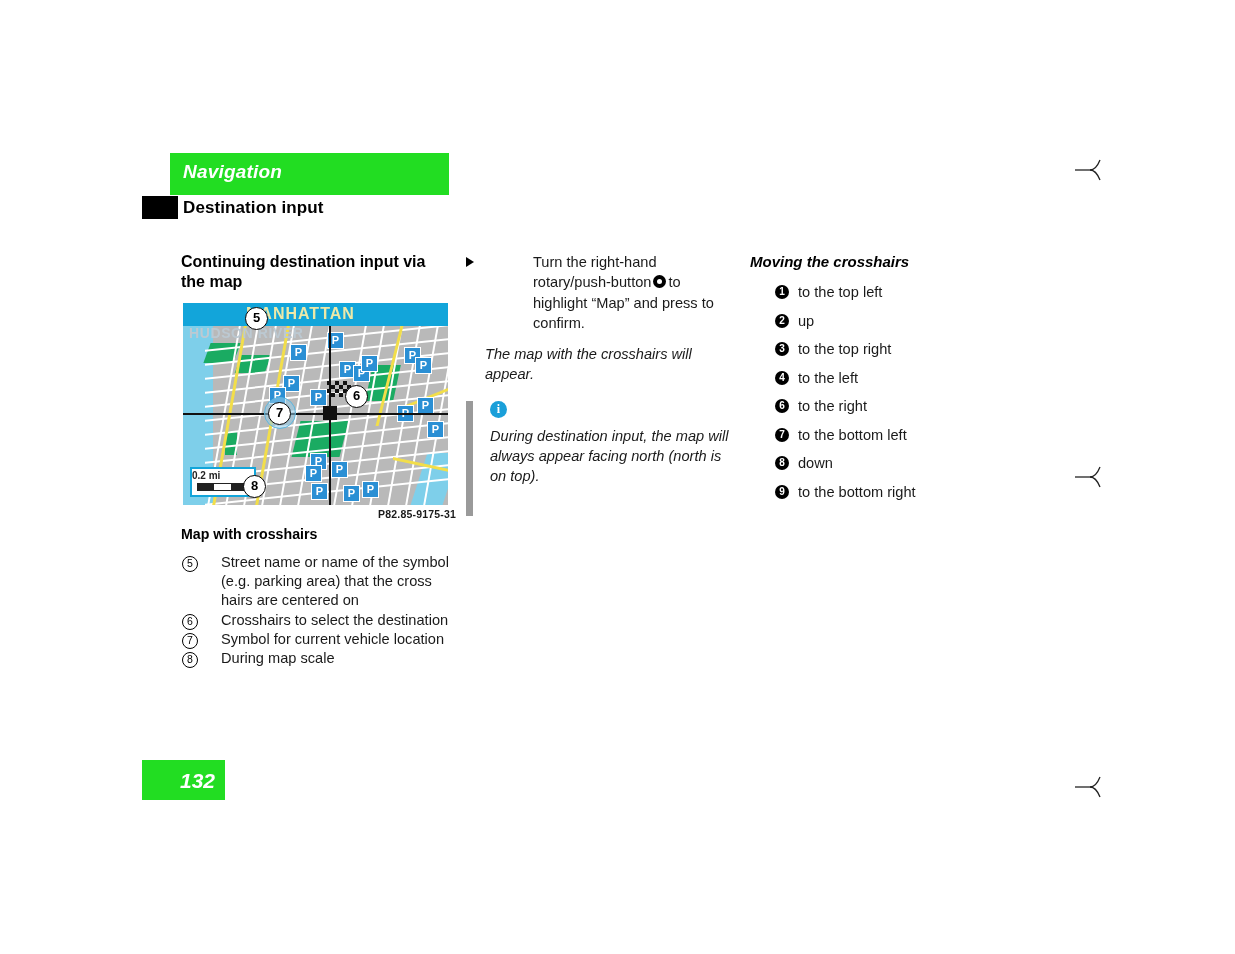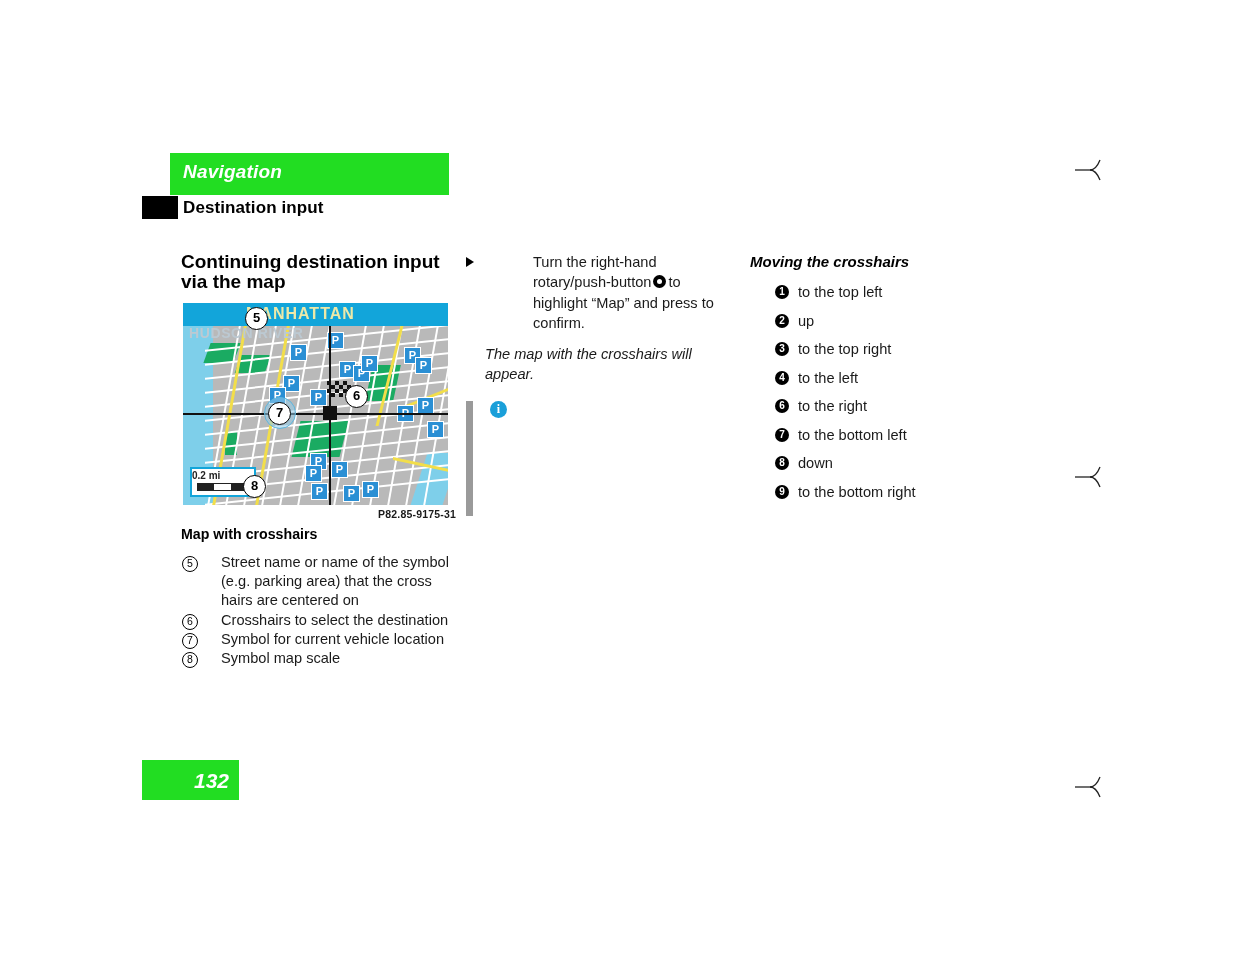--- a/index.html
+++ b/index.html
@@ -59,21 +59,21 @@
     font-size: 14.6px;
     line-height: 20.3px;
     color: #1a1a1a;
   }
   .col-left  { left: 181px; top: 252px; width: 266px; }
   .col-mid   { left: 466px; top: 252px; width: 268px; }
   .col-right { left: 750px; top: 252px; width: 268px; }
 
   .subhead {
     font-weight: bold;
-    font-size: 19px;
+    font-size: 16px;
     line-height: 19.5px;
     color: #000;
     margin: 0 0 10px 0;
   }
   .subhead-italic {
     font-weight: bold;
     font-style: italic;
     font-size: 15px;
     line-height: 19px;
     color: #000;
@@ -353,21 +353,21 @@
     margin-right: 9px;
     margin-top: 2px;
     font-family: "Liberation Sans", sans-serif;
   }
 
   
   .pagebox {
     position: absolute;
     left: 142px;
     top: 760px;
-    width: 97px;
+    width: 83px;
     height: 40px;
     background: #22dd22;
   }
   .pagenum {
     position: absolute;
     right: 10px;
     top: 9px;
     font-size: 21px;
     font-weight: bold;
     font-style: italic;
@@ -511,35 +511,36 @@
   <div class="legend-item">
     <span class="circ-out">6</span>
     <span class="legend-text">Crosshairs to select the destination</span>
   </div>
   <div class="legend-item">
     <span class="circ-out">7</span>
     <span class="legend-text">Symbol for current vehicle location</span>
   </div>
   <div class="legend-item">
     <span class="circ-out">8</span>
-    <span class="legend-text">Symbol map scale</span>
+    <span class="legend-text">During map scale</span>
   </div>
 </div>
 
 <div class="col col-mid">
   <div class="step">
     <span class="tri"></span>
     <span class="step-text"><span>Turn the right-hand rotary/push-button</span><span class="rotary"></span><span>to highlight “Map” and press to confirm.</span></span>
   </div>
 
   <div class="para" style="margin-left:19px;">The map with the crosshairs will appear.</div>
 
   <div class="note">
     <div class="note-bar"></div>
     <div class="note-icon">i</div>
+    <div class="para">During destination input, the map will always appear facing north (north is on top).</div>
   </div>
 </div>
 
 <div class="col col-right">
   <div class="subhead-italic">Moving the crosshairs</div>
 
 
   <div class="keylist">
     <div class="keyrow">
       <span class="circ-fill">1</span>

